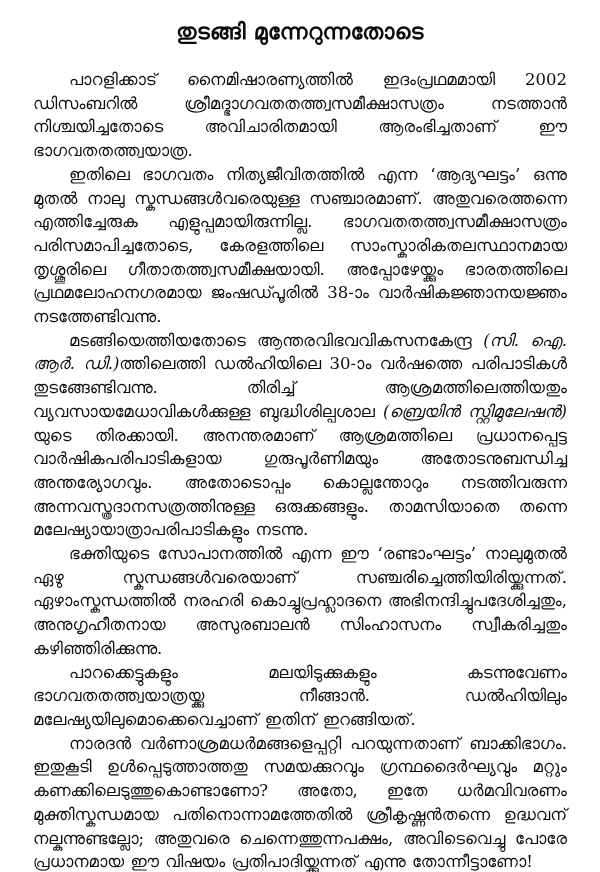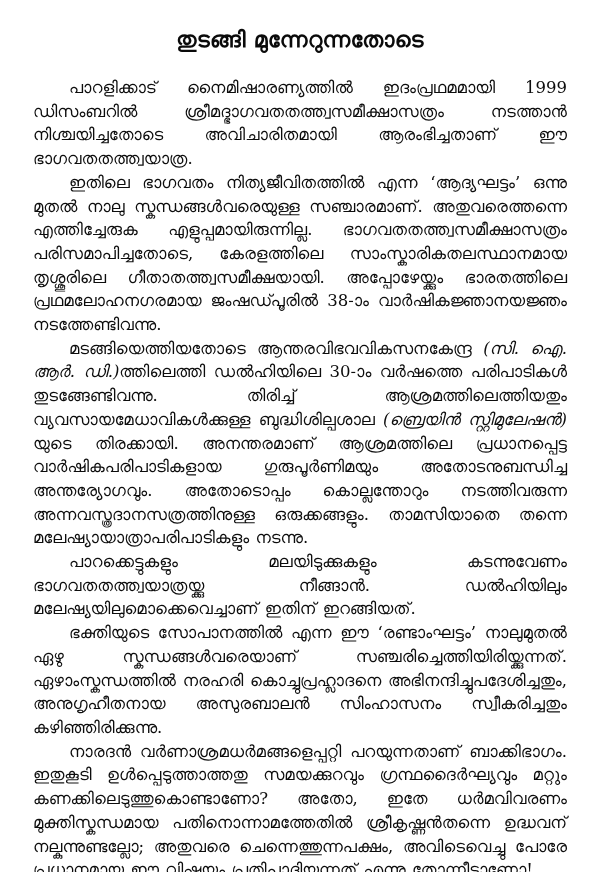--- a/index.html
+++ b/index.html
@@ -7,21 +7,21 @@
     padding: 0;
     background: #ffffff;
   }
   .page {
     position: relative;
     width: 600px;
     height: 872px;
     box-sizing: border-box;
     background: #ffffff;
     color: #0d0d0d;
-    padding: 16px 33px 18px 33px;
+    padding: 8px 33px 18px 33px;
     overflow: hidden;
     font-family: "DejaVu Serif", "Liberation Serif", serif;
   }
   .title {
     text-align: center;
     font-size: 22px;
     font-weight: 700;
     margin: 10px 0 24px 0;
     letter-spacing: 0.3px;
     color: #0a0a0a;
@@ -36,20 +36,20 @@
   }
   .body p span.seg-bold { font-weight: 400; }
   .body p span.seg-italic { font-style: italic; }
 </style>
 </head>
 <body>
 
 <div class="page">
   <h1 class="title">തുടങ്ങി മുന്നേറുന്നതോടെ</h1>
   <main class="body">
-      <p><span>പാറളിക്കാട് നൈമിഷാരണ്യത്തിൽ ഇദംപ്രഥമമായി 1999 ഡിസംബറിൽ ശ്രീമദ്ഭാഗവതതത്ത്വസമീക്ഷാസത്രം നടത്താൻ നിശ്ചയിച്ചതോടെ അവിചാരിതമായി ആരംഭിച്ചതാണ് ഈ ഭാഗവതതത്ത്വയാത്ര.</span></p>
+      <p><span>പാറളിക്കാട് നൈമിഷാരണ്യത്തിൽ ഇദംപ്രഥമമായി 2002 ഡിസംബറിൽ ശ്രീമദ്ഭാഗവതതത്ത്വസമീക്ഷാസത്രം നടത്താൻ നിശ്ചയിച്ചതോടെ അവിചാരിതമായി ആരംഭിച്ചതാണ് ഈ ഭാഗവതതത്ത്വയാത്ര.</span></p>
       <p><span>ഇതിലെ </span><span class="seg-bold">ഭാഗവതം നിത്യജീവിതത്തിൽ</span><span> എന്ന ‘ആദ്യഘട്ടം’ ഒന്നു മുതൽ നാലു സ്കന്ധങ്ങൾവരെയുള്ള സഞ്ചാരമാണ്. അതുവരെത്തന്നെ എത്തിച്ചേരുക എളുപ്പമായിരുന്നില്ല. ഭാഗവതതത്ത്വസമീക്ഷാസത്രം പരിസമാപിച്ചതോടെ, കേരളത്തിലെ സാംസ്കാരികതലസ്ഥാനമായ തൃശ്ശൂരിലെ ഗീതാതത്ത്വസമീക്ഷയായി. അപ്പോഴേയ്ക്കും ഭാരതത്തിലെ പ്രഥമലോഹനഗരമായ ജംഷഡ്പൂരിൽ 38-ാം വാർഷികജ്ഞാനയജ്ഞം നടത്തേണ്ടിവന്നു.</span></p>
       <p><span>മടങ്ങിയെത്തിയതോടെ ആന്തരവിഭവവികസനകേന്ദ്ര </span><span class="seg-italic">(സി. ഐ. ആർ. ഡി.)</span><span>ത്തിലെത്തി ഡൽഹിയിലെ 30-ാം വർഷത്തെ പരിപാടികൾ തുടങ്ങേണ്ടിവന്നു. തിരിച്ച് ആശ്രമത്തിലെത്തിയതും വ്യവസായമേധാവികൾക്കുള്ള ബുദ്ധിശില്പശാല </span><span class="seg-italic">(ബ്രെയിൻ സ്റ്റിമുലേഷൻ)</span><span> യുടെ തിരക്കായി. അനന്തരമാണ് ആശ്രമത്തിലെ പ്രധാനപ്പെട്ട വാർഷികപരിപാടികളായ ഗുരുപൂർണിമയും അതോടനുബന്ധിച്ച അന്തര്യോഗവും. അതോടൊപ്പം കൊല്ലന്തോറും നടത്തിവരുന്ന അന്നവസ്ത്രദാനസത്രത്തിനുള്ള ഒരുക്കങ്ങളും. താമസിയാതെ തന്നെ മലേഷ്യായാത്രാപരിപാടികളും നടന്നു.</span></p>
+      <p><span class="seg-bold">ഭക്തിയുടെ സോപാനത്തിൽ</span><span> എന്ന ഈ ‘രണ്ടാംഘട്ടം’ നാലുമുതൽ ഏഴു സ്കന്ധങ്ങൾവരെയാണ് സഞ്ചരിച്ചെത്തിയിരിയ്ക്കുന്നത്. ഏഴാംസ്കന്ധത്തിൽ നരഹരി കൊച്ചുപ്രഹ്ലാദനെ അഭിനന്ദിച്ചുപദേശിച്ചതും, അനുഗൃഹീതനായ അസുരബാലൻ സിംഹാസനം സ്വീകരിച്ചതും കഴിഞ്ഞിരിക്കുന്നു.</span></p>
       <p><span>പാറക്കെട്ടുകളും മലയിടുക്കുകളും കടന്നുവേണം ഭാഗവതതത്ത്വയാത്രയ്ക്കു നീങ്ങാൻ. ഡൽഹിയിലും മലേഷ്യയിലുമൊക്കെവെച്ചാണ് ഇതിന് ഇറങ്ങിയത്.</span></p>
-      <p><span class="seg-bold">ഭക്തിയുടെ സോപാനത്തിൽ</span><span> എന്ന ഈ ‘രണ്ടാംഘട്ടം’ നാലുമുതൽ ഏഴു സ്കന്ധങ്ങൾവരെയാണ് സഞ്ചരിച്ചെത്തിയിരിയ്ക്കുന്നത്. ഏഴാംസ്കന്ധത്തിൽ നരഹരി കൊച്ചുപ്രഹ്ലാദനെ അഭിനന്ദിച്ചുപദേശിച്ചതും, അനുഗൃഹീതനായ അസുരബാലൻ സിംഹാസനം സ്വീകരിച്ചതും കഴിഞ്ഞിരിക്കുന്നു.</span></p>
       <p><span>നാരദൻ വർണാശ്രമധർമങ്ങളെപ്പറ്റി പറയുന്നതാണ് ബാക്കിഭാഗം. ഇതുകൂടി ഉൾപ്പെടുത്താത്തതു സമയക്കുറവും ഗ്രന്ഥദൈർഘ്യവും മറ്റും കണക്കിലെടുത്തുകൊണ്ടാണോ? അതോ, ഇതേ ധർമവിവരണം മുക്തിസ്കന്ധമായ പതിനൊന്നാമത്തേതിൽ ശ്രീകൃഷ്ണൻതന്നെ ഉദ്ധവന് നല്കുന്നുണ്ടല്ലോ; അതുവരെ ചെന്നെത്തുന്നപക്ഷം, അവിടെവെച്ചു പോരേ പ്രധാനമായ ഈ വിഷയം പ്രതിപാദിയ്ക്കുന്നത് എന്നു തോന്നീട്ടാണോ!</span></p>
     </main>
 </div>
 
 </body></html>

